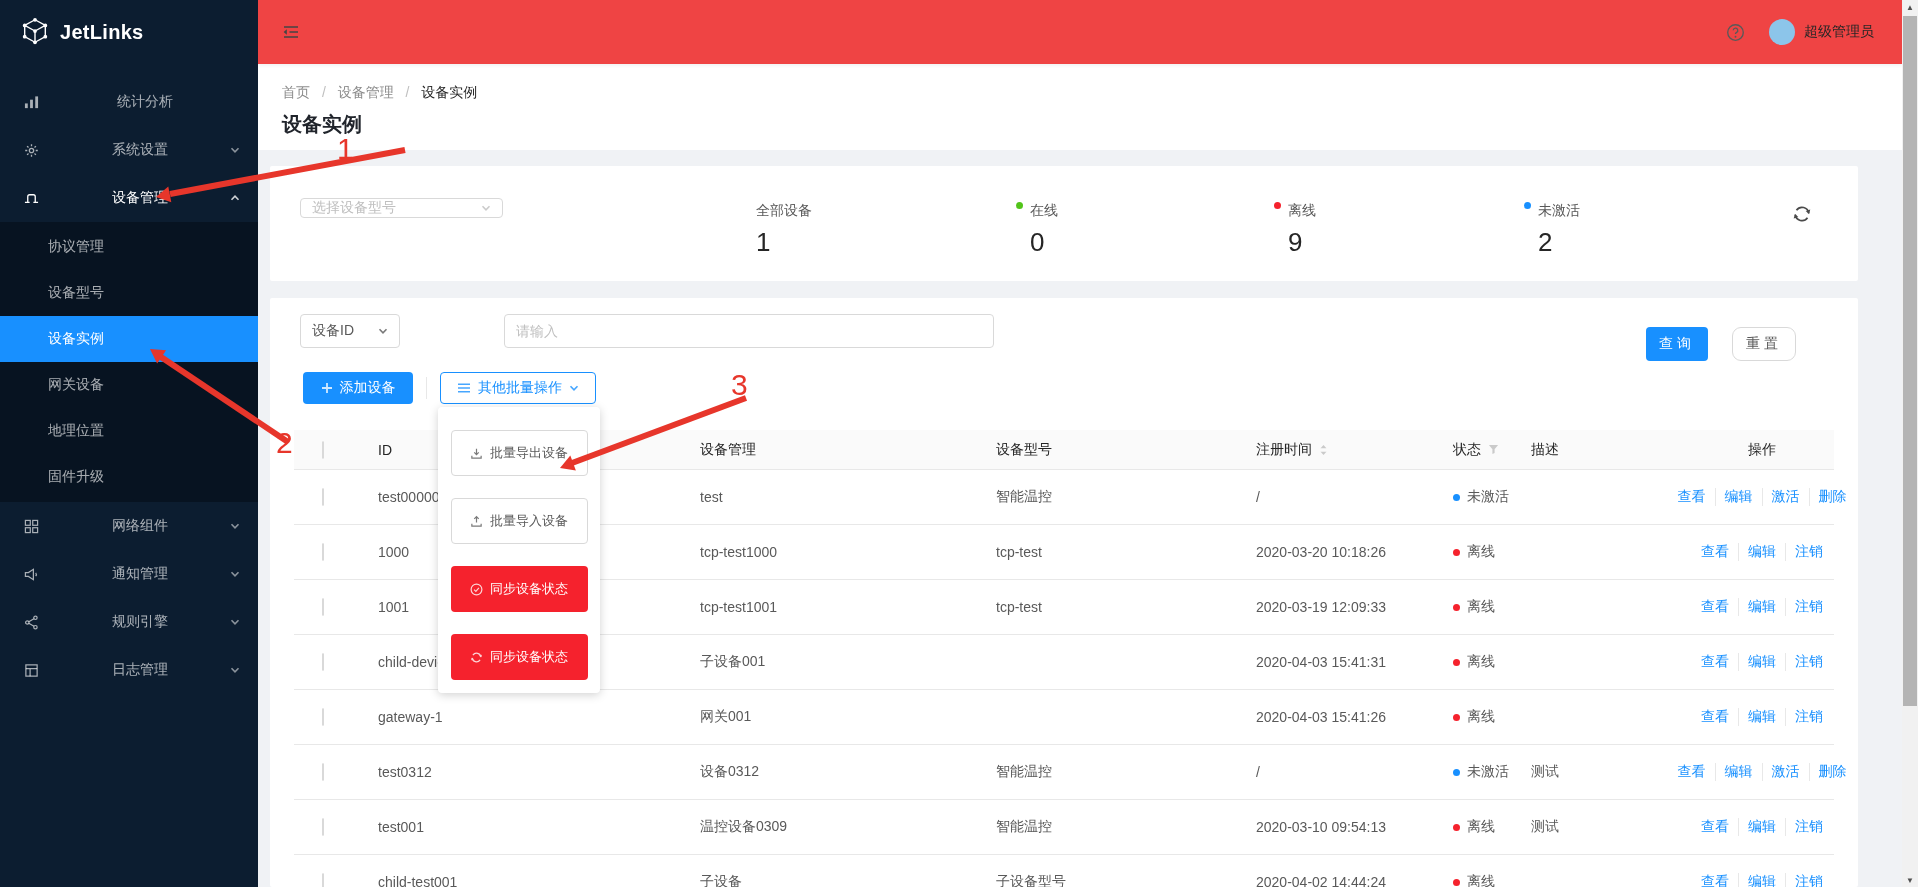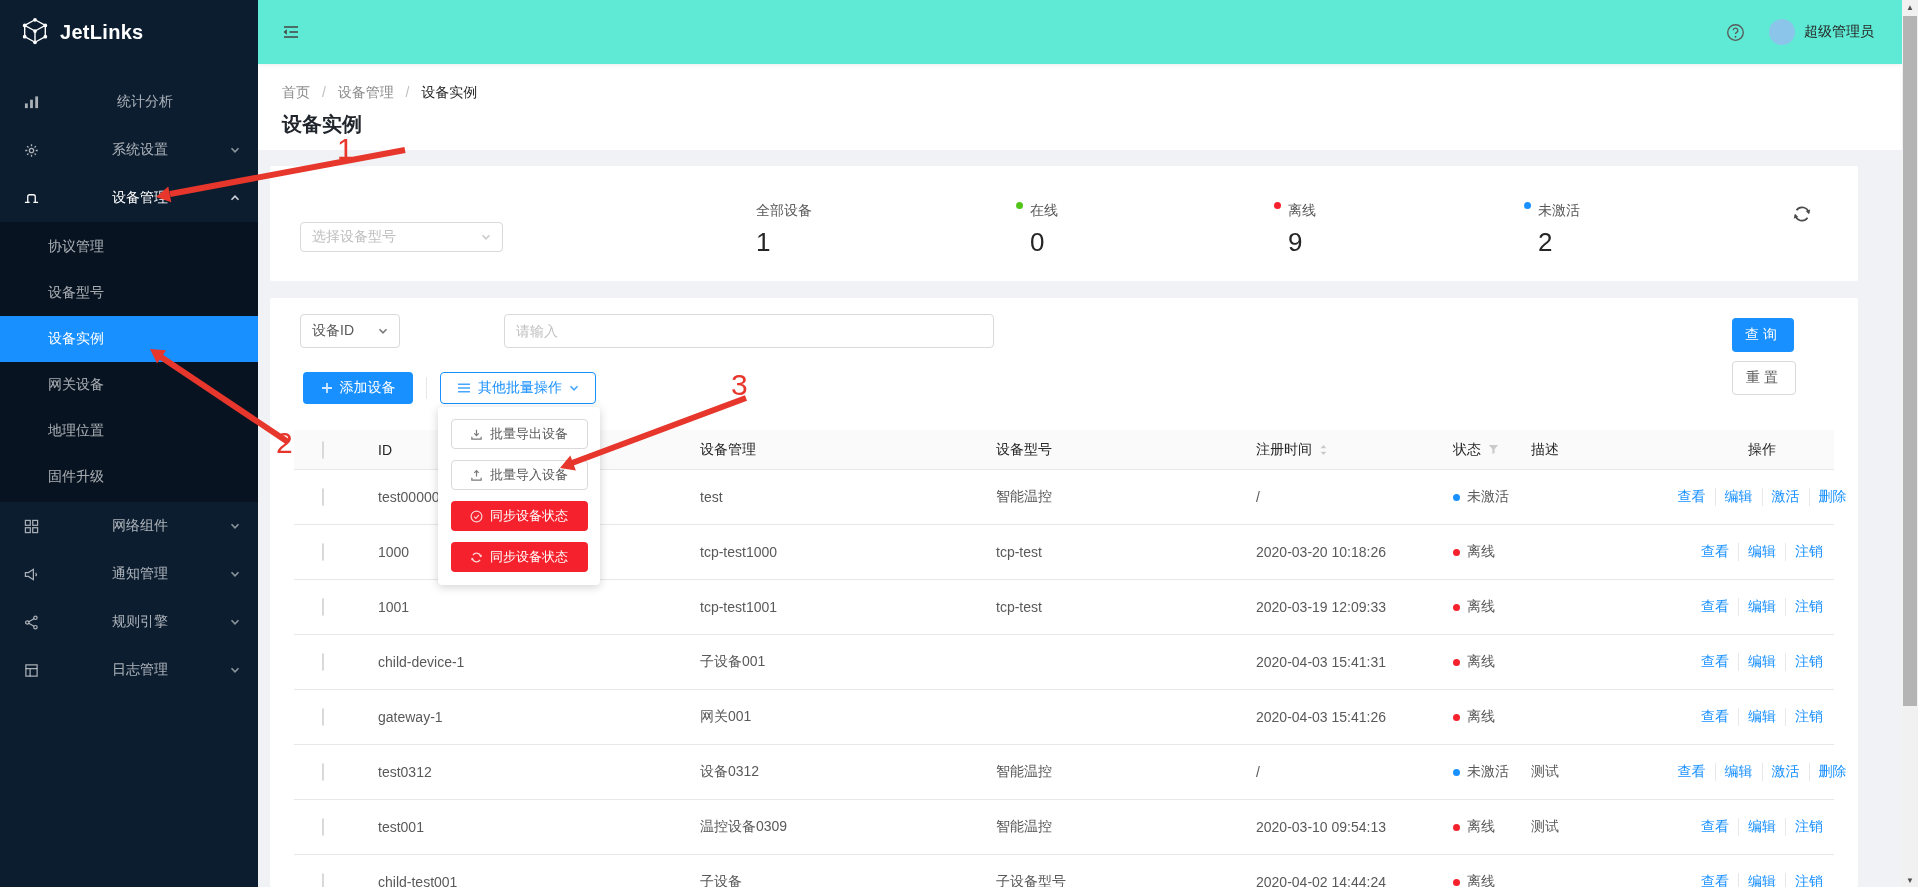--- a/index.html
+++ b/index.html
@@ -15,80 +15,80 @@
   .menu-item .mi-icon { width:16px; height:16px; margin-right:10px; display:flex; align-items:center; }
   .menu-item .mi-label { flex:1; }
   .menu-item.open { color:#fff; }
   .submenu { background:#071321; padding:2px 0; }
   .submenu-item { height:46px; display:flex; align-items:center; padding-left:48px; color:rgba(255,255,255,.65); cursor:pointer; }
   .submenu-item.active { background:#1890ff; color:#fff; }
   .chev { display:flex; align-items:center; opacity:.8; }
 
   
   .main { position:absolute; left:258px; top:0; width:1644px; height:887px; }
-  .topbar { position:relative; height:64px; background:#5eead4; box-shadow:0 1px 4px rgba(0,21,41,.08); }
+  .topbar { position:relative; height:64px; background:#ef4444; box-shadow:0 1px 4px rgba(0,21,41,.08); }
   .collapse-btn { position:absolute; left:24px; top:23px; cursor:pointer; }
   .topbar-right { position:absolute; right:28px; top:0; height:64px; display:flex; align-items:center; }
   .help-btn { display:flex; cursor:pointer; margin-right:24px; }
   .avatar { width:26px; height:26px; border-radius:50%; background:#8cc5ea; margin-right:9px; cursor:pointer; }
   .username { color:#262626; cursor:pointer; }
 
   .pagehead { background:#fff; padding:20px 0 0 24px; height:86px; }
   .breadcrumb { font-size:14px; color:#8c8c8c; }
   .breadcrumb .bc-link { cursor:pointer; }
   .breadcrumb .bc-sep { margin:0 8px; color:#bfbfbf; }
   .breadcrumb .bc-current { color:#262626; }
   .page-title { margin-top:9px; font-size:20px; font-weight:bold; color:#20242b; }
 
   .card { position:absolute; left:12px; width:1588px; background:#fff; border-radius:2px; }
   .stats-card { top:166px; height:115px; }
   .table-card { top:298px; height:589px; overflow:hidden;padding-left:10px; }
 
   
   .sel { position:absolute; display:flex; align-items:center; justify-content:space-between; border:1px solid #d9d9d9; border-radius:4px; background:#fff; color:#bfbfbf; padding:0 11px; cursor:pointer; }
-  .model-select { left:30px; top:56px; width:203px; height:30px; }
+  .model-select { left:30px; top:32px; width:203px; height:20px; }
   .stat { position:absolute; top:36px; }
   .stat-label { display:flex; align-items:flex-start; color:#595959; font-size:14px; }
   .dot { width:7px; height:7px; border-radius:50%; margin-right:7px; display:inline-block; }
   .stat-value { margin-top:7px; font-size:26px; color:#262626; }
   .stat.s0 { left:486px; } .stat.s1 { left:746px; } .stat.s2 { left:1004px; } .stat.s3 { left:1254px; }
   .stat.dotted .stat-value { margin-left:14px; }
   .refresh-btn { position:absolute; right:46px; top:38px; cursor:pointer; color:#4a4a4a; }
 
   
   .filter-row { position:absolute; left:30px; top:16px; display:flex; }
   .field-select { position:relative; width:100px; height:34px; }
   .search-input { position:absolute; left:204px; top:0; width:490px; height:34px; border:1px solid #d9d9d9; border-radius:4px; padding:0 11px; font-size:14px; color:#595959; font-family:"Liberation Sans",sans-serif; }
   .search-input::placeholder { color:#bfbfbf; }
-  .filter-actions { position:absolute; right:62px; top:20px; display:flex; gap:9px;flex-direction:column; }
+  .filter-actions { position:absolute; right:62px; top:29px; display:flex; gap:24px; }
   .btn { display:flex; align-items:center; justify-content:center; border-radius:4px; cursor:pointer; font-size:14px; border:1px solid transparent; }
   .btn-primary { background:#1890ff; color:#fff; }
   .btn-default { background:#fff; color:#595959; border-color:#d9d9d9; letter-spacing:4px; }
   .btn-query { width:62px; height:34px; letter-spacing:4px; }
-  .btn-reset { width:64px; height:34px; }
+  .btn-reset { width:64px; height:34px;border-radius:9px; }
   .btn-row { position:absolute; left:33px; top:74px; display:flex; align-items:center;border-radius:8px; }
   .btn-add { width:110px; height:32px; gap:7px; }
   .vdiv { width:1px; height:22px; background:#e8e8e8; margin:0 13px; }
   .btn-batch { width:156px; height:32px; background:#fff; color:#1890ff; border-color:#1890ff; gap:7px; }
 
   .tbl { position:absolute; left:24px; top:132px; width:1540px; }
   .trow { display:grid; grid-template-columns:84px 322px 296px 260px 197px 78px 159px 144px; align-items:center; }
   .thead { height:40px; background:#fafafa; border-bottom:1px solid #e8e8e8; color:#262626; }
   .tr { height:55px; border-bottom:1px solid #e8e8e8; color:#595959; }
   .cell-check { padding-left:28px; }
   .checkbox { width:16px; height:16px; border:1px solid #d9d9d9; border-radius:2px; background:#fff; cursor:pointer; }
   .th-flex { display:flex; align-items:center; gap:7px; }
   .status-cell { display:flex; align-items:center; }
   .links { display:flex; justify-content:center; align-items:center; }
   .link { color:#1890ff; cursor:pointer; white-space:nowrap; }
   .link + .link { border-left:1px solid #e8e8e8; padding-left:9px; margin-left:9px; }
 
   
   .dropdown-panel { position:absolute; left:180px; top:407px; width:162px; background:#fff; border-radius:4px; box-shadow:0 2px 10px rgba(0,0,0,.18); padding:12px 0 13px; display:flex; flex-direction:column; align-items:center; gap:11px; z-index:30; }
-  .dd-btn { width:137px; height:30px; gap:7px; font-size:13px; }
+  .dd-btn { width:137px; height:46px; gap:7px; font-size:13px;margin-top:11px; }
   .dd-outline { background:#fff; border-color:#d9d9d9; color:#595959; }
   .dd-danger { background:#f5222d; color:#fff; }
 
   
   .scrollbar { position:absolute; right:0; top:0; width:16px; height:887px; background:#f1f1f1; z-index:50; }
   .sb-arrow { position:absolute; left:0; width:16px; height:14px; display:flex; align-items:center; justify-content:center; font-size:8px; color:#505050; cursor:pointer; }
   .sb-up { top:0; } .sb-down { bottom:0; }
   .sb-thumb { position:absolute; left:1px; top:16px; width:14px; height:690px; background:#b4b4b4; cursor:pointer; }
 
   

